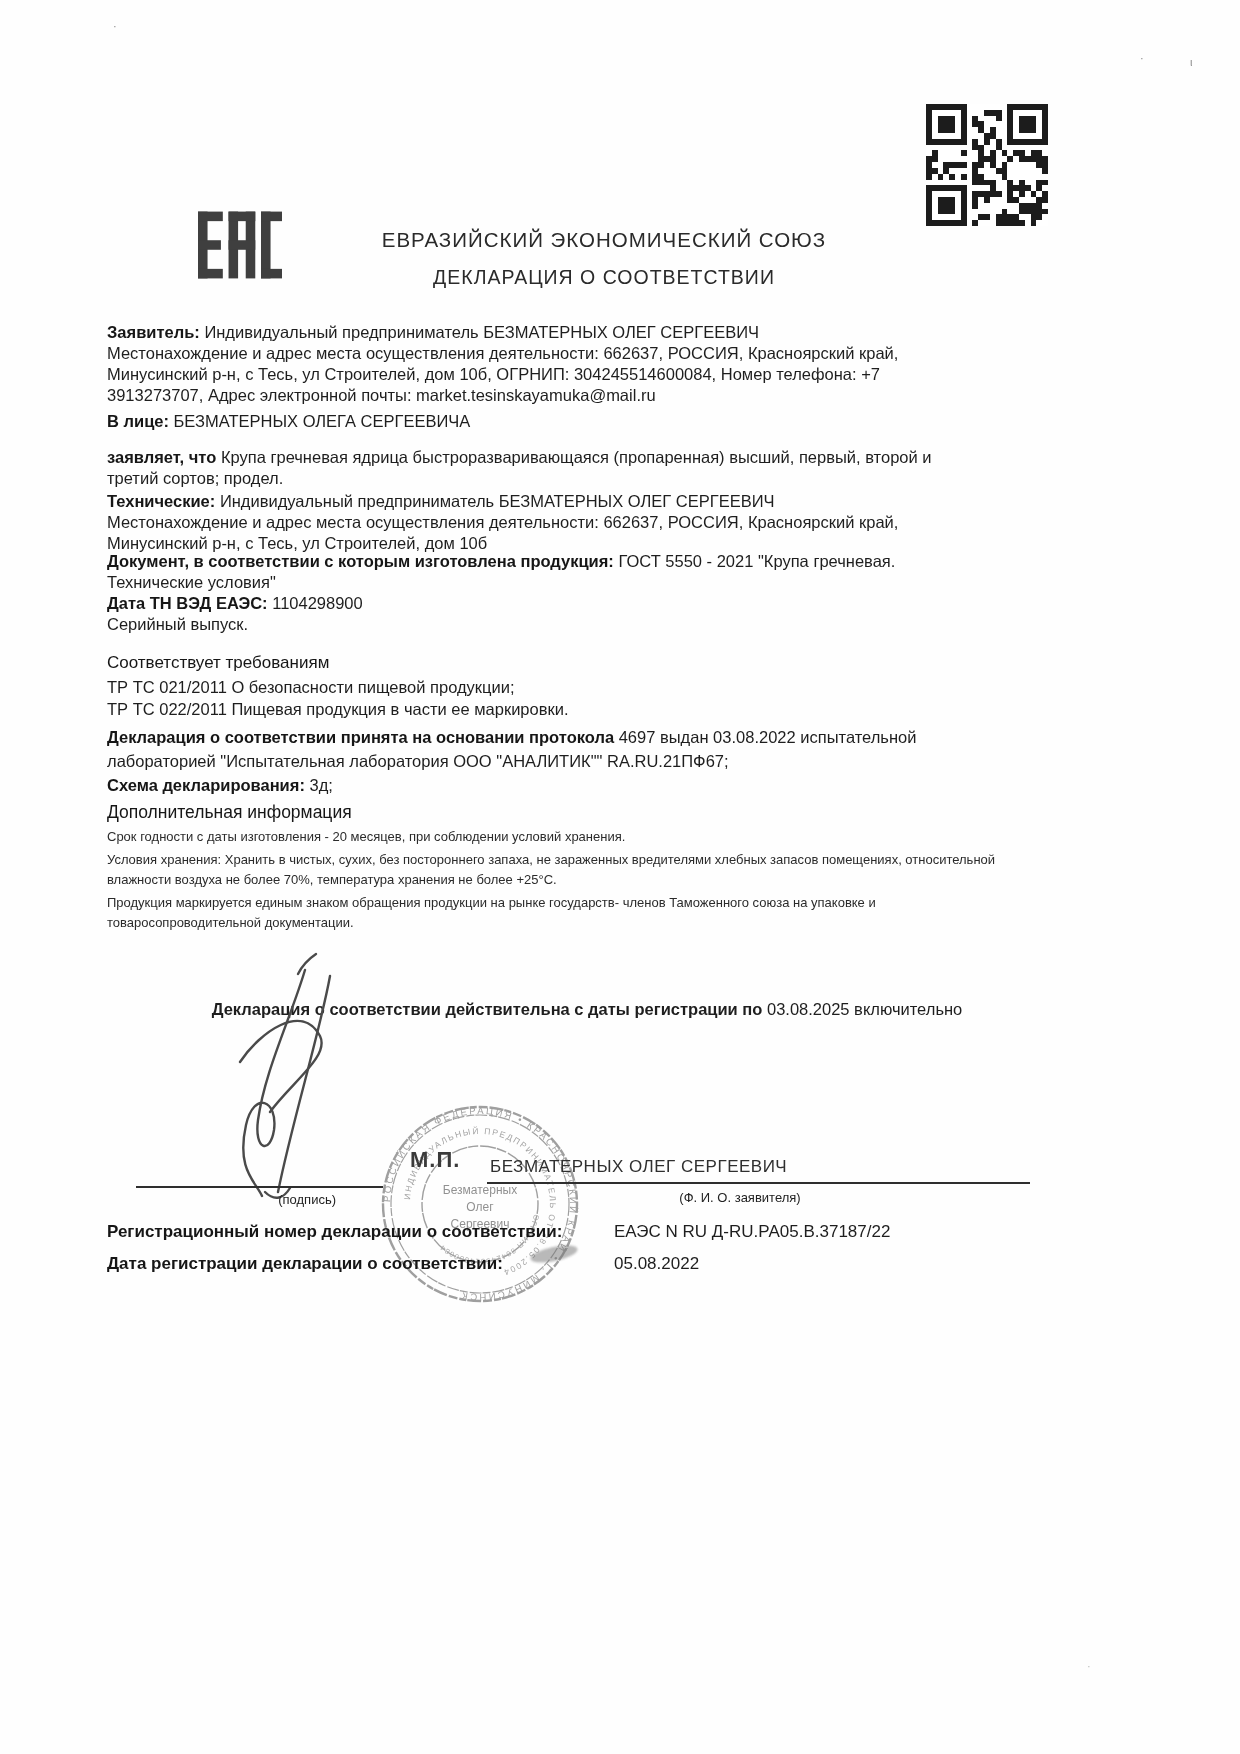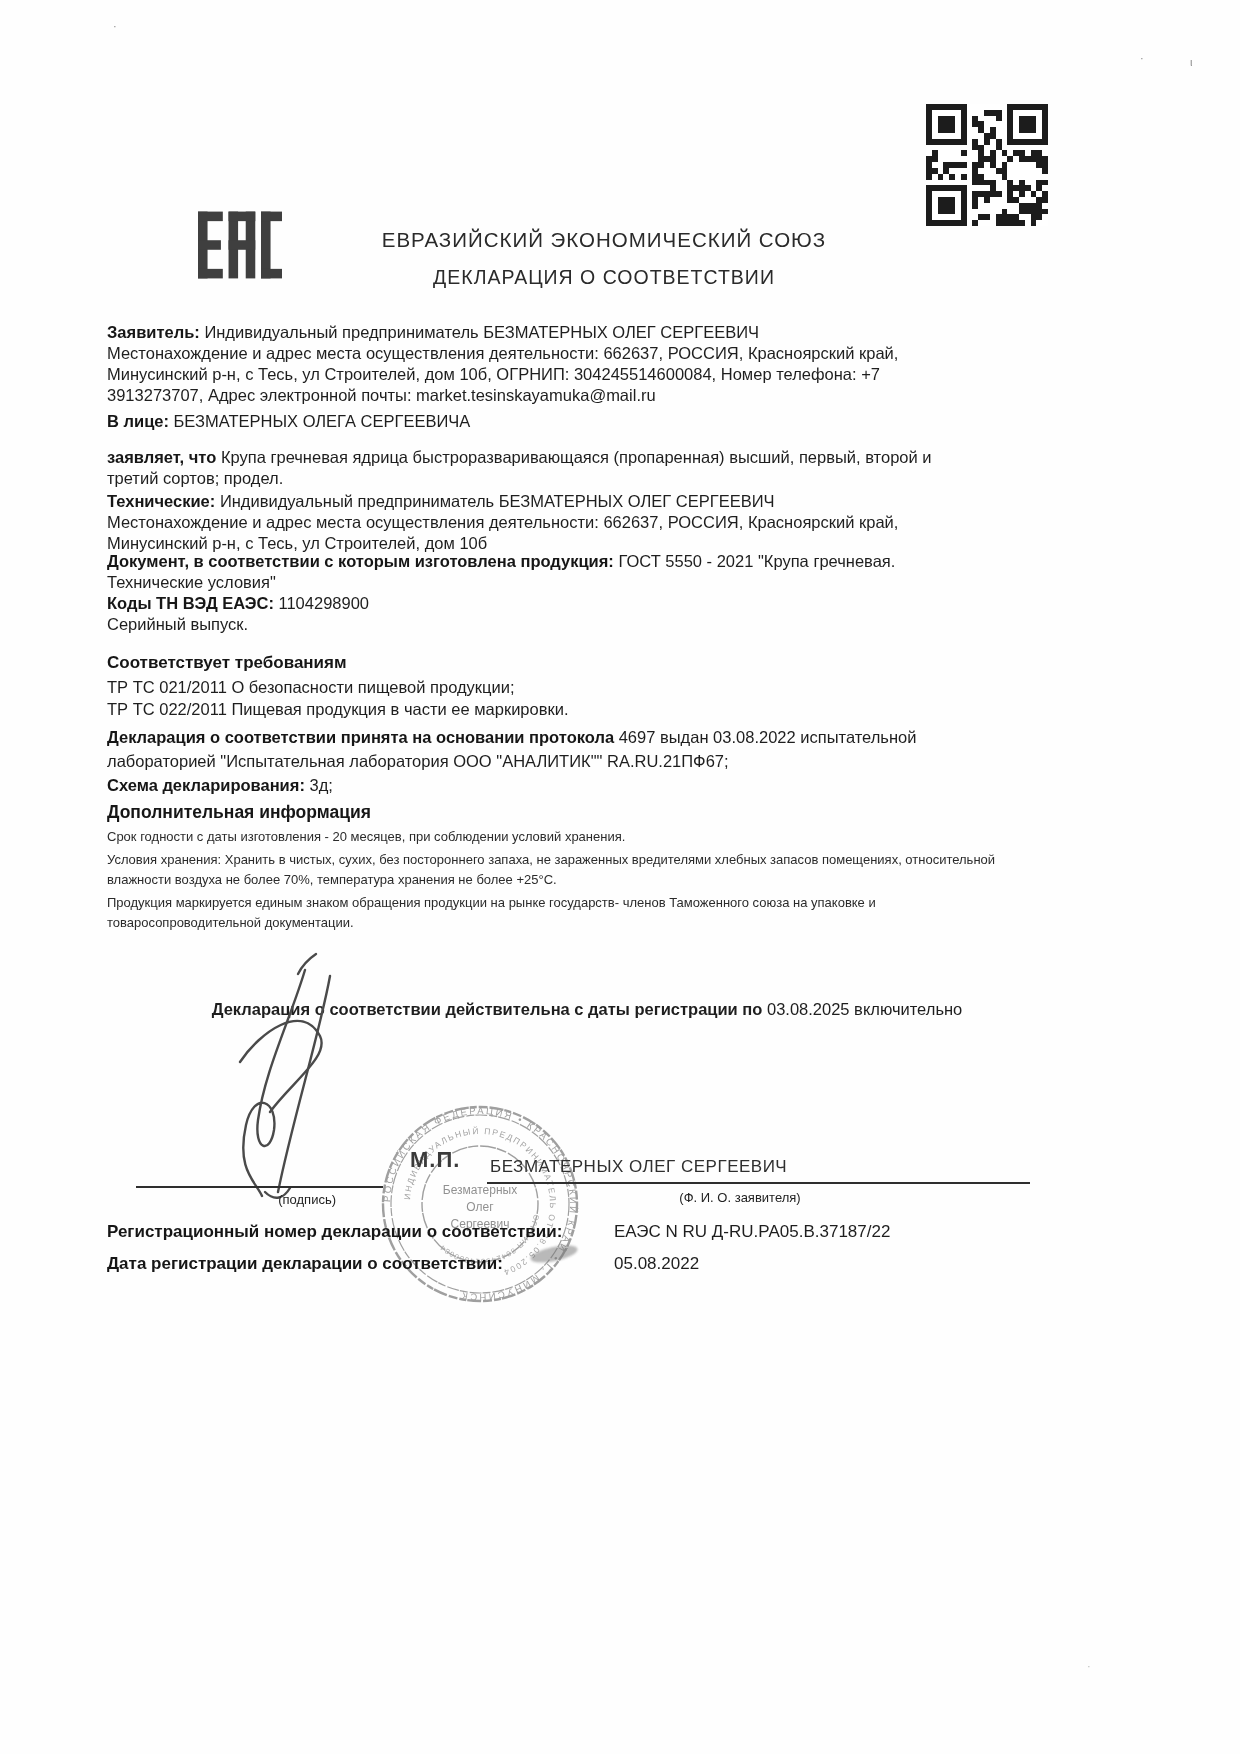--- a/index.html
+++ b/index.html
@@ -11,21 +11,21 @@
   }
   .abs{position:absolute;}
   .titles{left:104px;width:1000px;text-align:center;color:#2a2a2a;}
   .title-union{top:228px;font-size:20.5px;letter-spacing:1px;}
   .title-doc{top:266px;font-size:19.5px;letter-spacing:1px;}
   .body-par{left:107px;width:827px;font-size:16.5px;line-height:21px;}
   .body-par b{font-weight:bold;color:#161616;}
   .wide-par{left:107px;width:960px;font-size:16.5px;line-height:21px;text-align:center;}
   .tr-items{line-height:22px;}
   .basis{line-height:23.5px;}
-  .heading{font-weight:bold;font-size:17px;color:#161616;}
+  .heading{font-weight:normal;font-size:17px;color:#161616;}
   .small-print{left:107px;width:893px;font-size:13px;line-height:20.5px;color:#2b2b2b;}
   .small-print p{margin:0;}
   .small-print p + p{margin-top:2px;}
   .sig-line{height:2px;background:#2e2e2e;}
   .caption{font-size:13px;color:#222;}
   .reg-label{left:107px;font-size:17px;font-weight:bold;color:#161616;}
   .reg-value{left:614px;font-size:17px;color:#1e1e1e;}
   .mp{left:410px;top:1147px;font-size:22px;font-weight:bold;color:#3a3a3a;letter-spacing:1px;}
   .declarant-name{left:490px;top:1157px;font-size:17px;color:#2f2f2f;letter-spacing:.5px;}
   .artifact{color:#8a8a8a;font-size:11px;}
@@ -213,21 +213,21 @@
   <div class="abs body-par" style="top:491px;">
     <b>Технические:</b><span> Индивидуальный предприниматель БЕЗМАТЕРНЫХ ОЛЕГ СЕРГЕЕВИЧ</span><br>
     <span>Местонахождение и адрес места осуществления деятельности: 662637, РОССИЯ, Красноярский край, Минусинский р-н, с Тесь, ул Строителей, дом 10б</span>
   </div>
 
   <div class="abs body-par" style="top:551px;">
     <b>Документ, в соответствии с которым изготовлена продукция:</b><span> ГОСТ 5550 - 2021 "Крупа гречневая. Технические условия"</span>
   </div>
 
   <div class="abs body-par" style="top:593px;">
-    <b>Коды ТН ВЭД ЕАЭС:</b><span> 1104298900</span>
+    <b>Дата ТН ВЭД ЕАЭС:</b><span> 1104298900</span>
   </div>
 
   <div class="abs body-par" style="top:614px;">Серийный выпуск.</div>
 
   <div class="abs body-par heading" style="top:652px;">Соответствует требованиям</div>
   <div class="abs body-par tr-items" style="top:676px;">
     <span>ТР ТС 021/2011 О безопасности пищевой продукции;</span><br>
     <span>ТР ТС 022/2011 Пищевая продукция в части ее маркировки.</span>
   </div>
 

